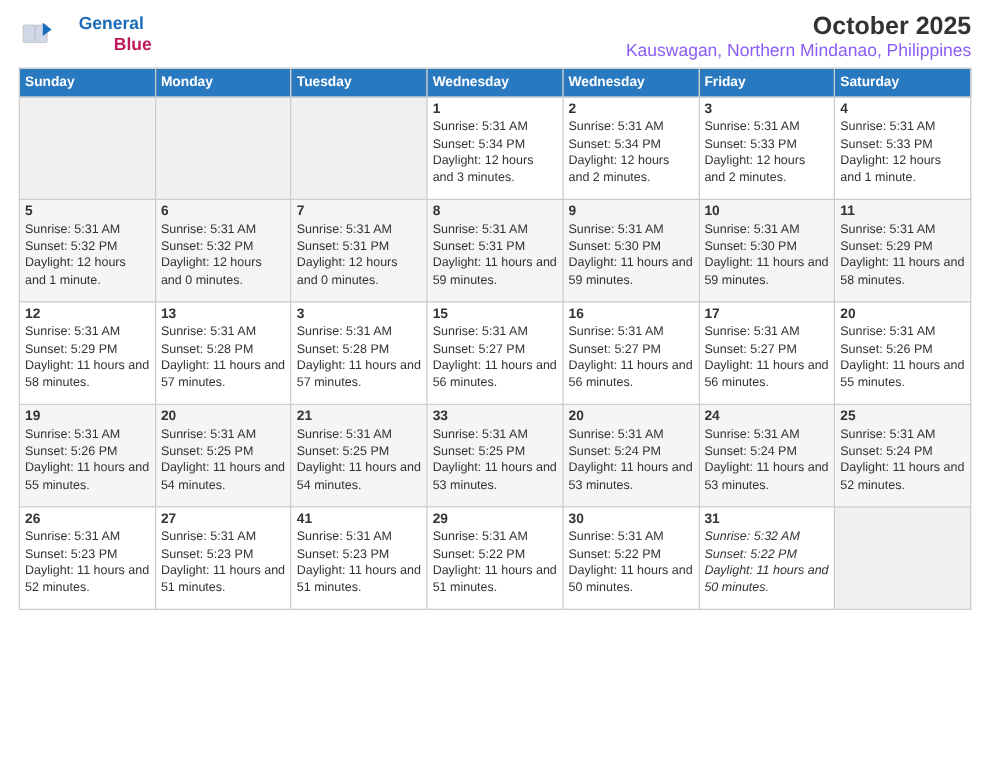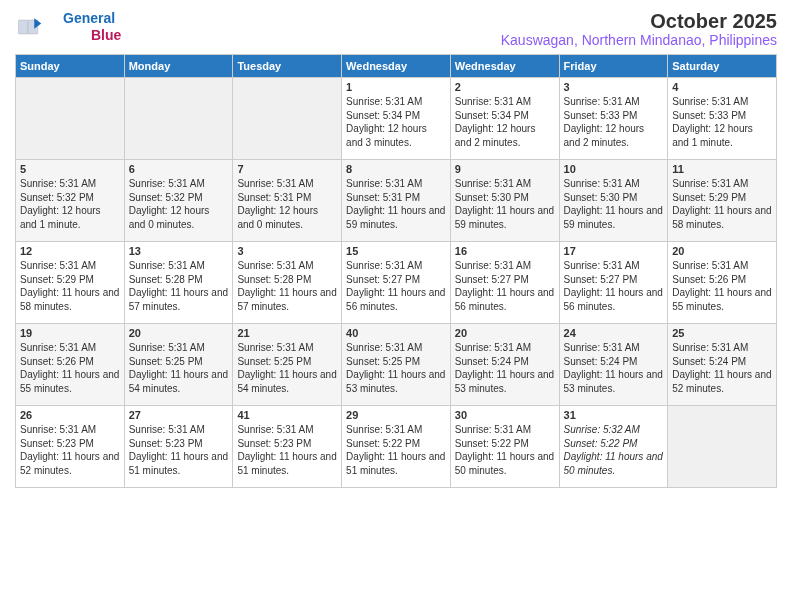--- a/index.html
+++ b/index.html
@@ -264,21 +264,21 @@
 Sunset: 5:25 PM
 Daylight: 11 hours and 54 minutes.</div>
           </td>
           <td>
             <span class="day-number">21</span>
             <div class="day-info" style="white-space: pre-line;">Sunrise: 5:31 AM
 Sunset: 5:25 PM
 Daylight: 11 hours and 54 minutes.</div>
           </td>
           <td>
-            <span class="day-number">40</span>
+            <span class="day-number">33</span>
             <div class="day-info" style="white-space: pre-line;">Sunrise: 5:31 AM
 Sunset: 5:25 PM
 Daylight: 11 hours and 53 minutes.</div>
           </td>
           <td>
             <span class="day-number">20</span>
             <div class="day-info" style="white-space: pre-line;">Sunrise: 5:31 AM
 Sunset: 5:24 PM
 Daylight: 11 hours and 53 minutes.</div>
           </td>

